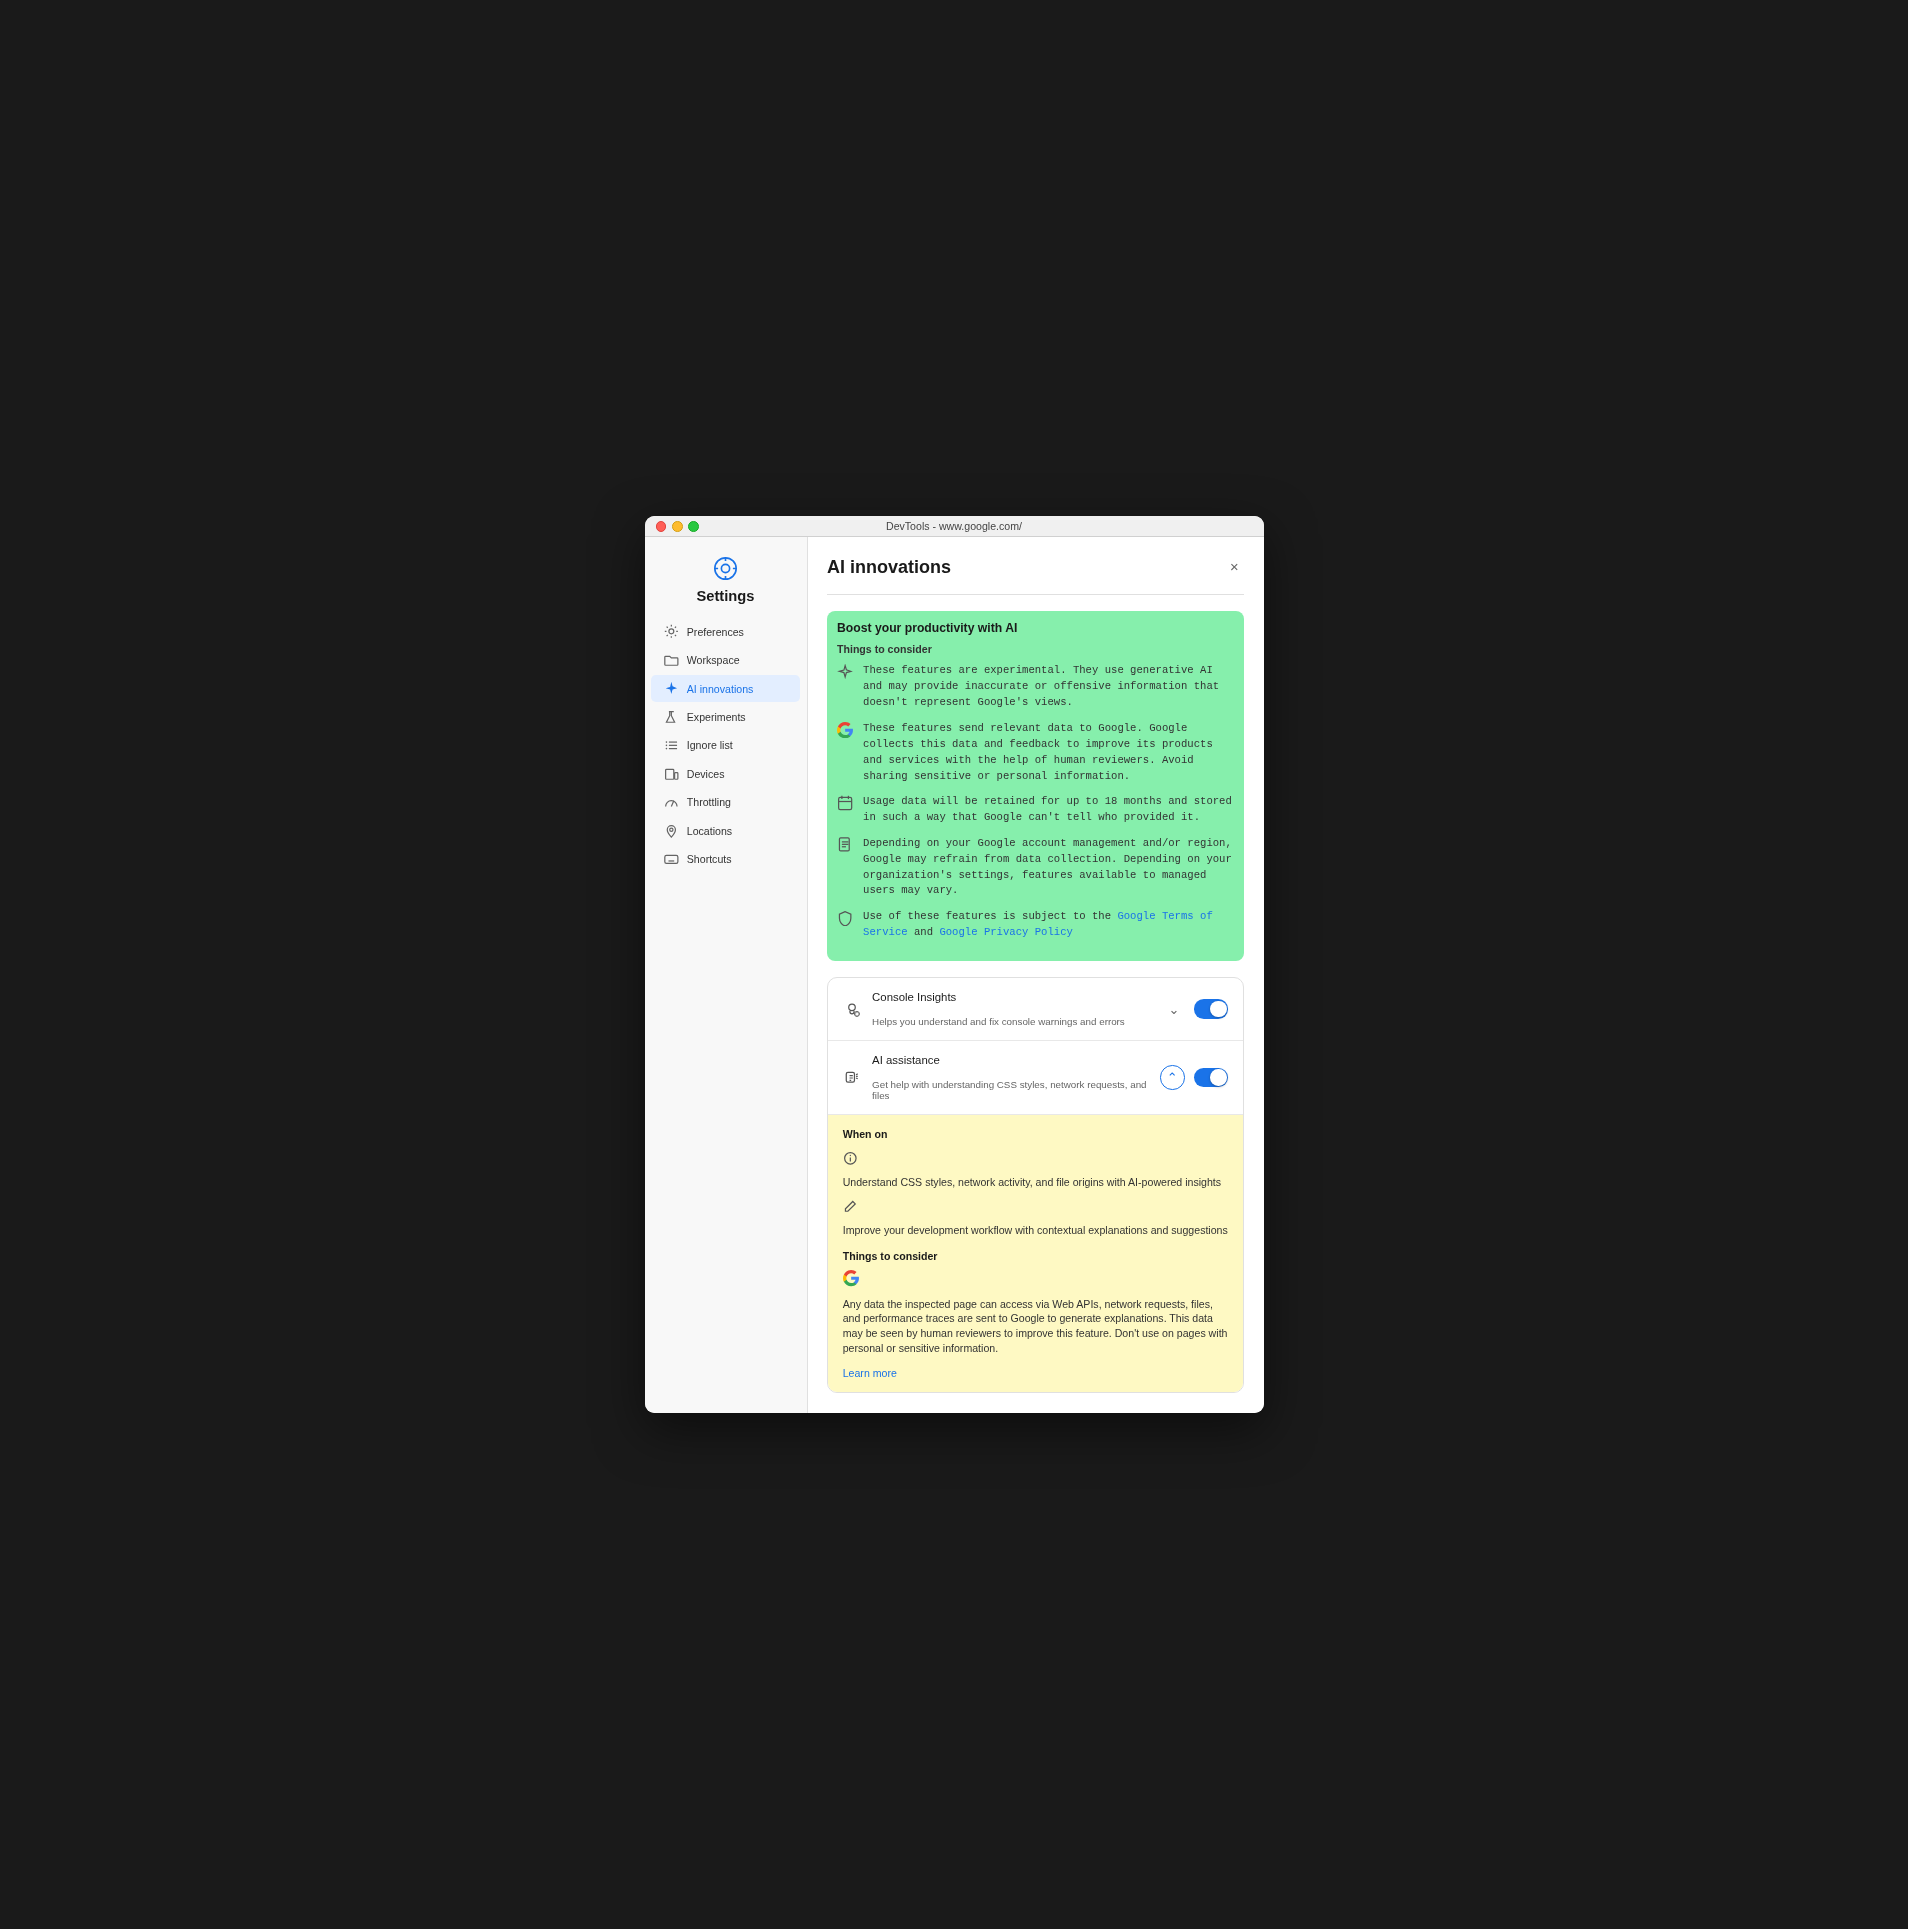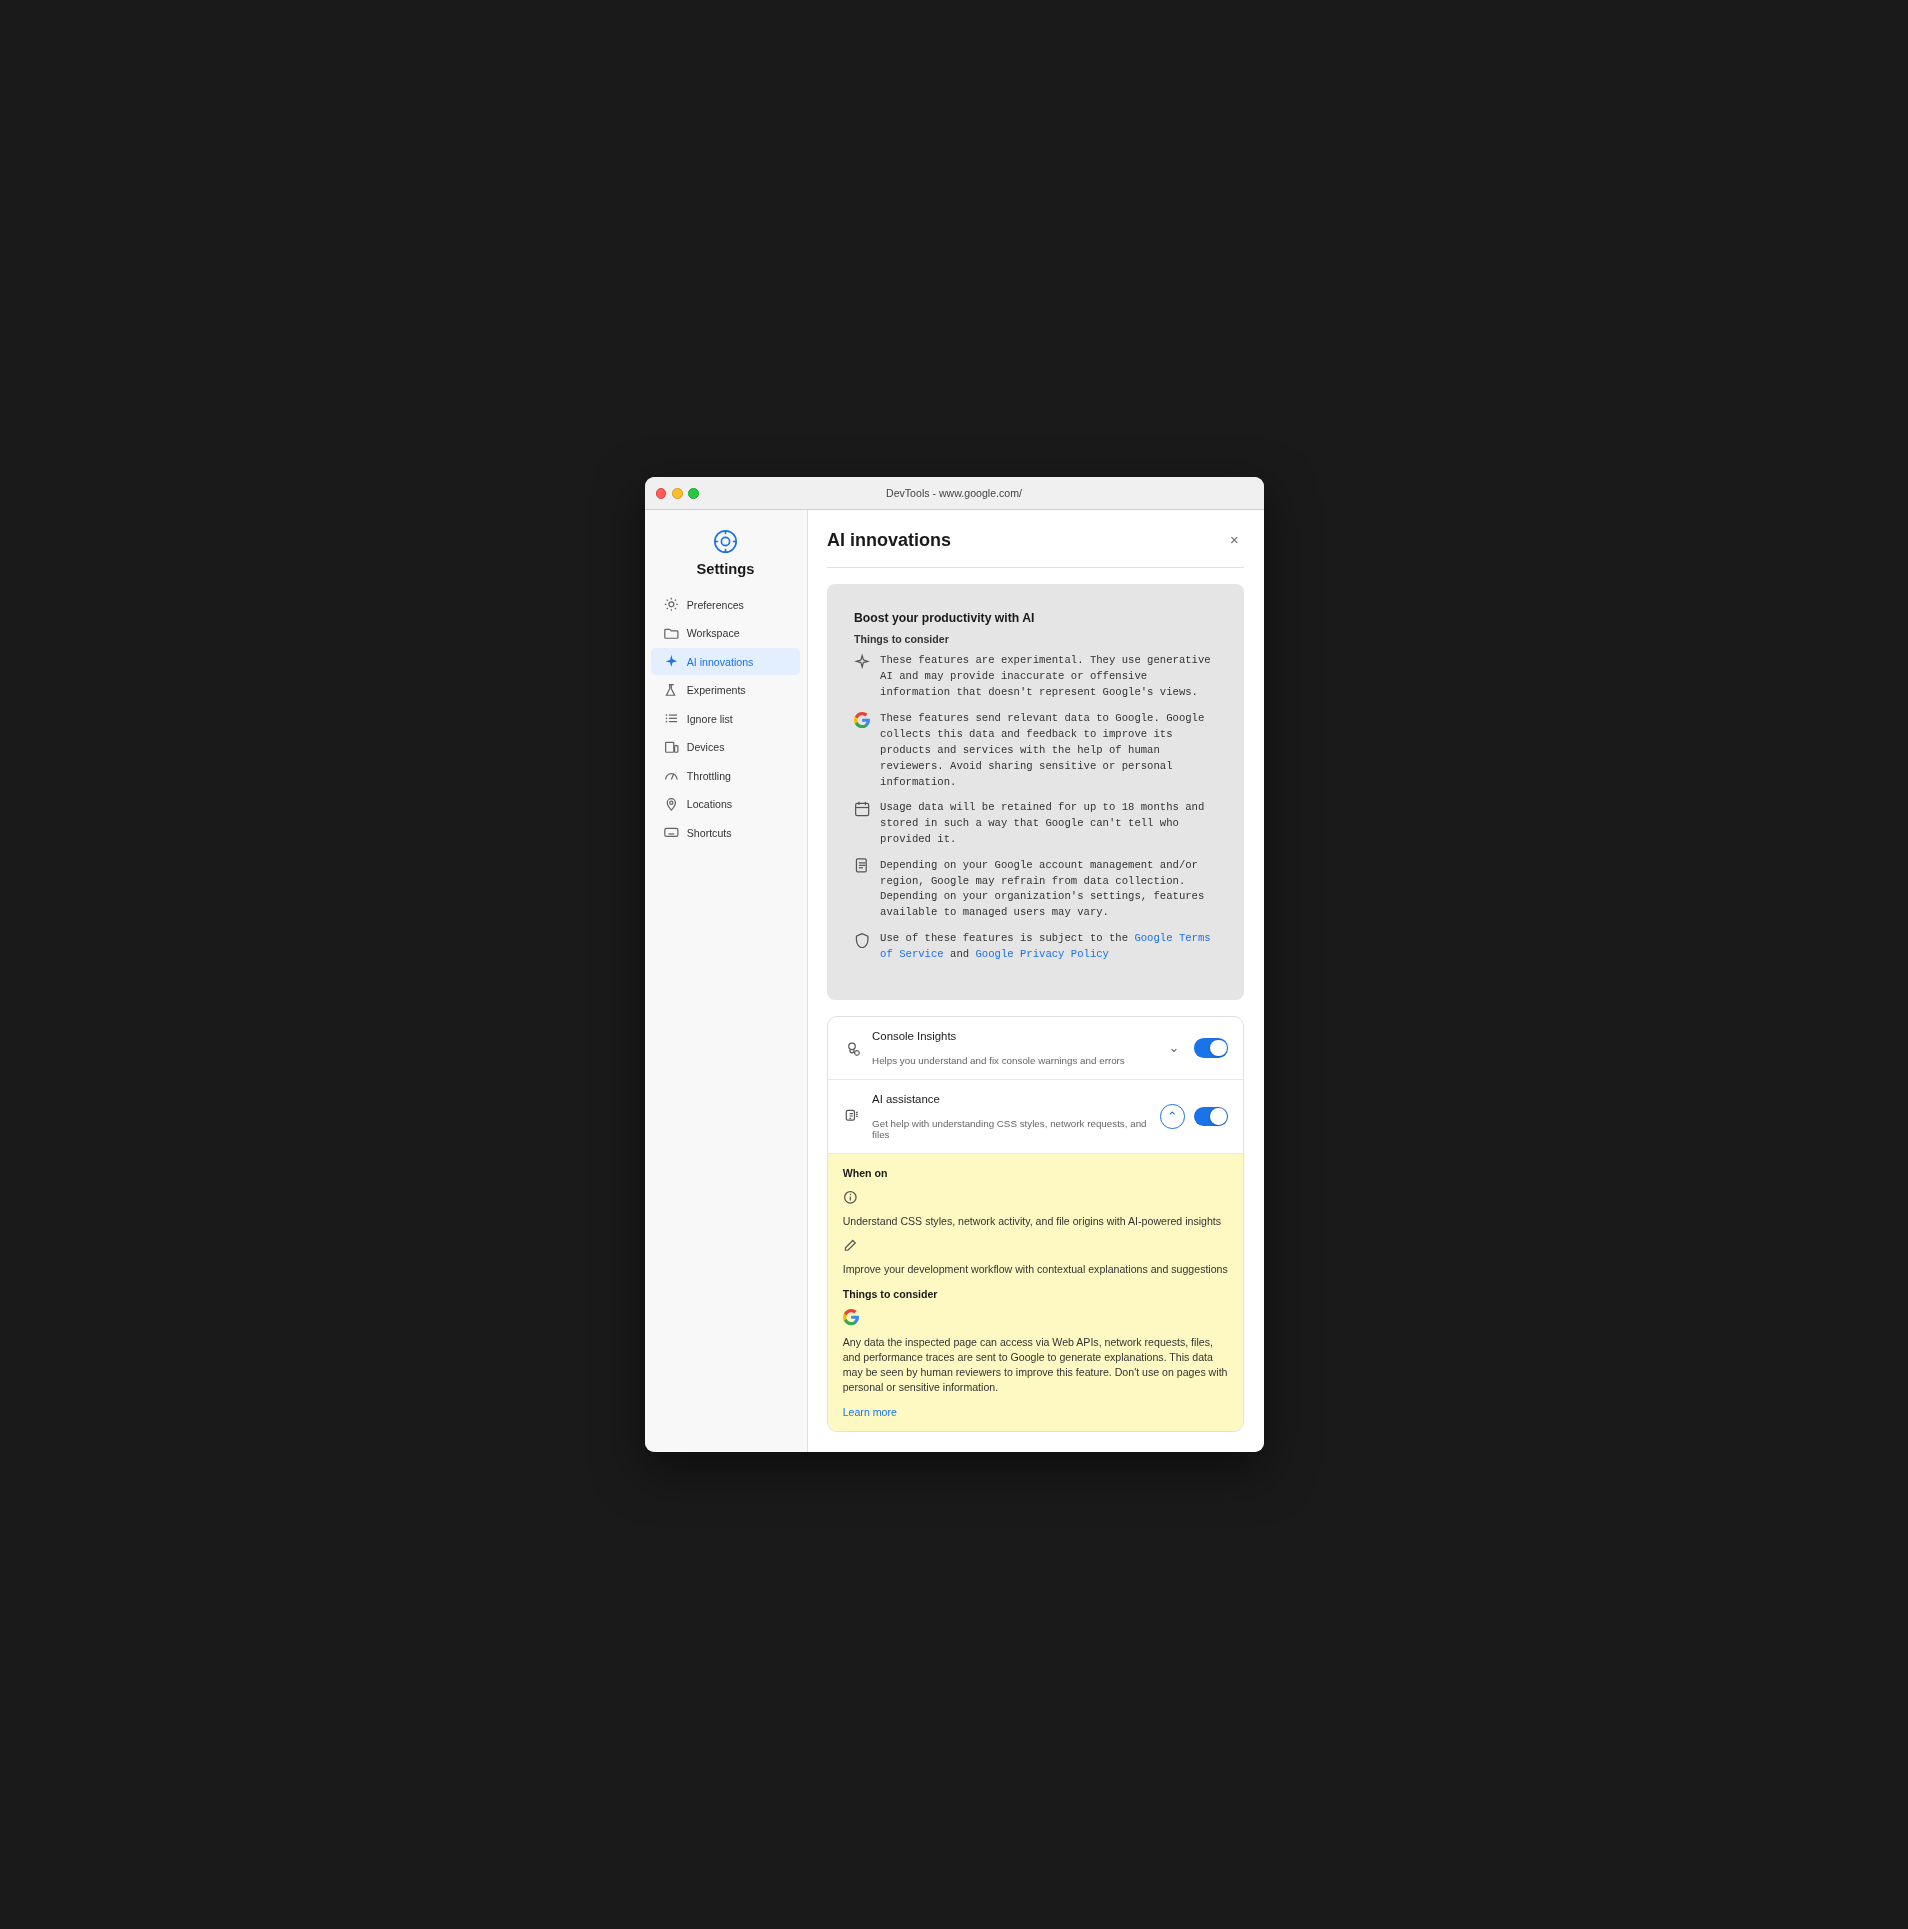--- a/index.html
+++ b/index.html
@@ -13,21 +13,21 @@
     }
     .window {
       width: 619px;
       background: #ffffff;
       border-radius: 9.8px;
       box-shadow: 0 16.3px 49px rgba(0,0,0,0.5);
       overflow: hidden;
     }
     .title-bar {
       background: #f0f0f0;
-      height: 33px;
+      height: 21px;
       display: flex;
       align-items: center;
       justify-content: center;
       position: relative;
       border-bottom: 0.8px solid #d0d0d0;
     }
     .traffic-lights {
       position: absolute;
       left: 11.4px;
       display: flex;
@@ -127,23 +127,23 @@
       align-items: center;
       justify-content: center;
       font-size: 14.7px;
     }
     .divider {
       height: 0.8px;
       background: #e0e0e0;
       margin-bottom: 16.3px;
     }
     .info-box {
-      background: #e5e5e5;
+      background: #86efac;
       border-radius: 8.1px;
-      padding: 27px;
+      padding: 10px;
       margin-bottom: 16.3px;
     }
     .info-box-title {
       font-size: 12.2px;
       font-weight: 600;
       color: #1a1a1a;
       margin-bottom: 8.1px;
     }
     .info-box-subtitle {
       font-size: 10.6px;

